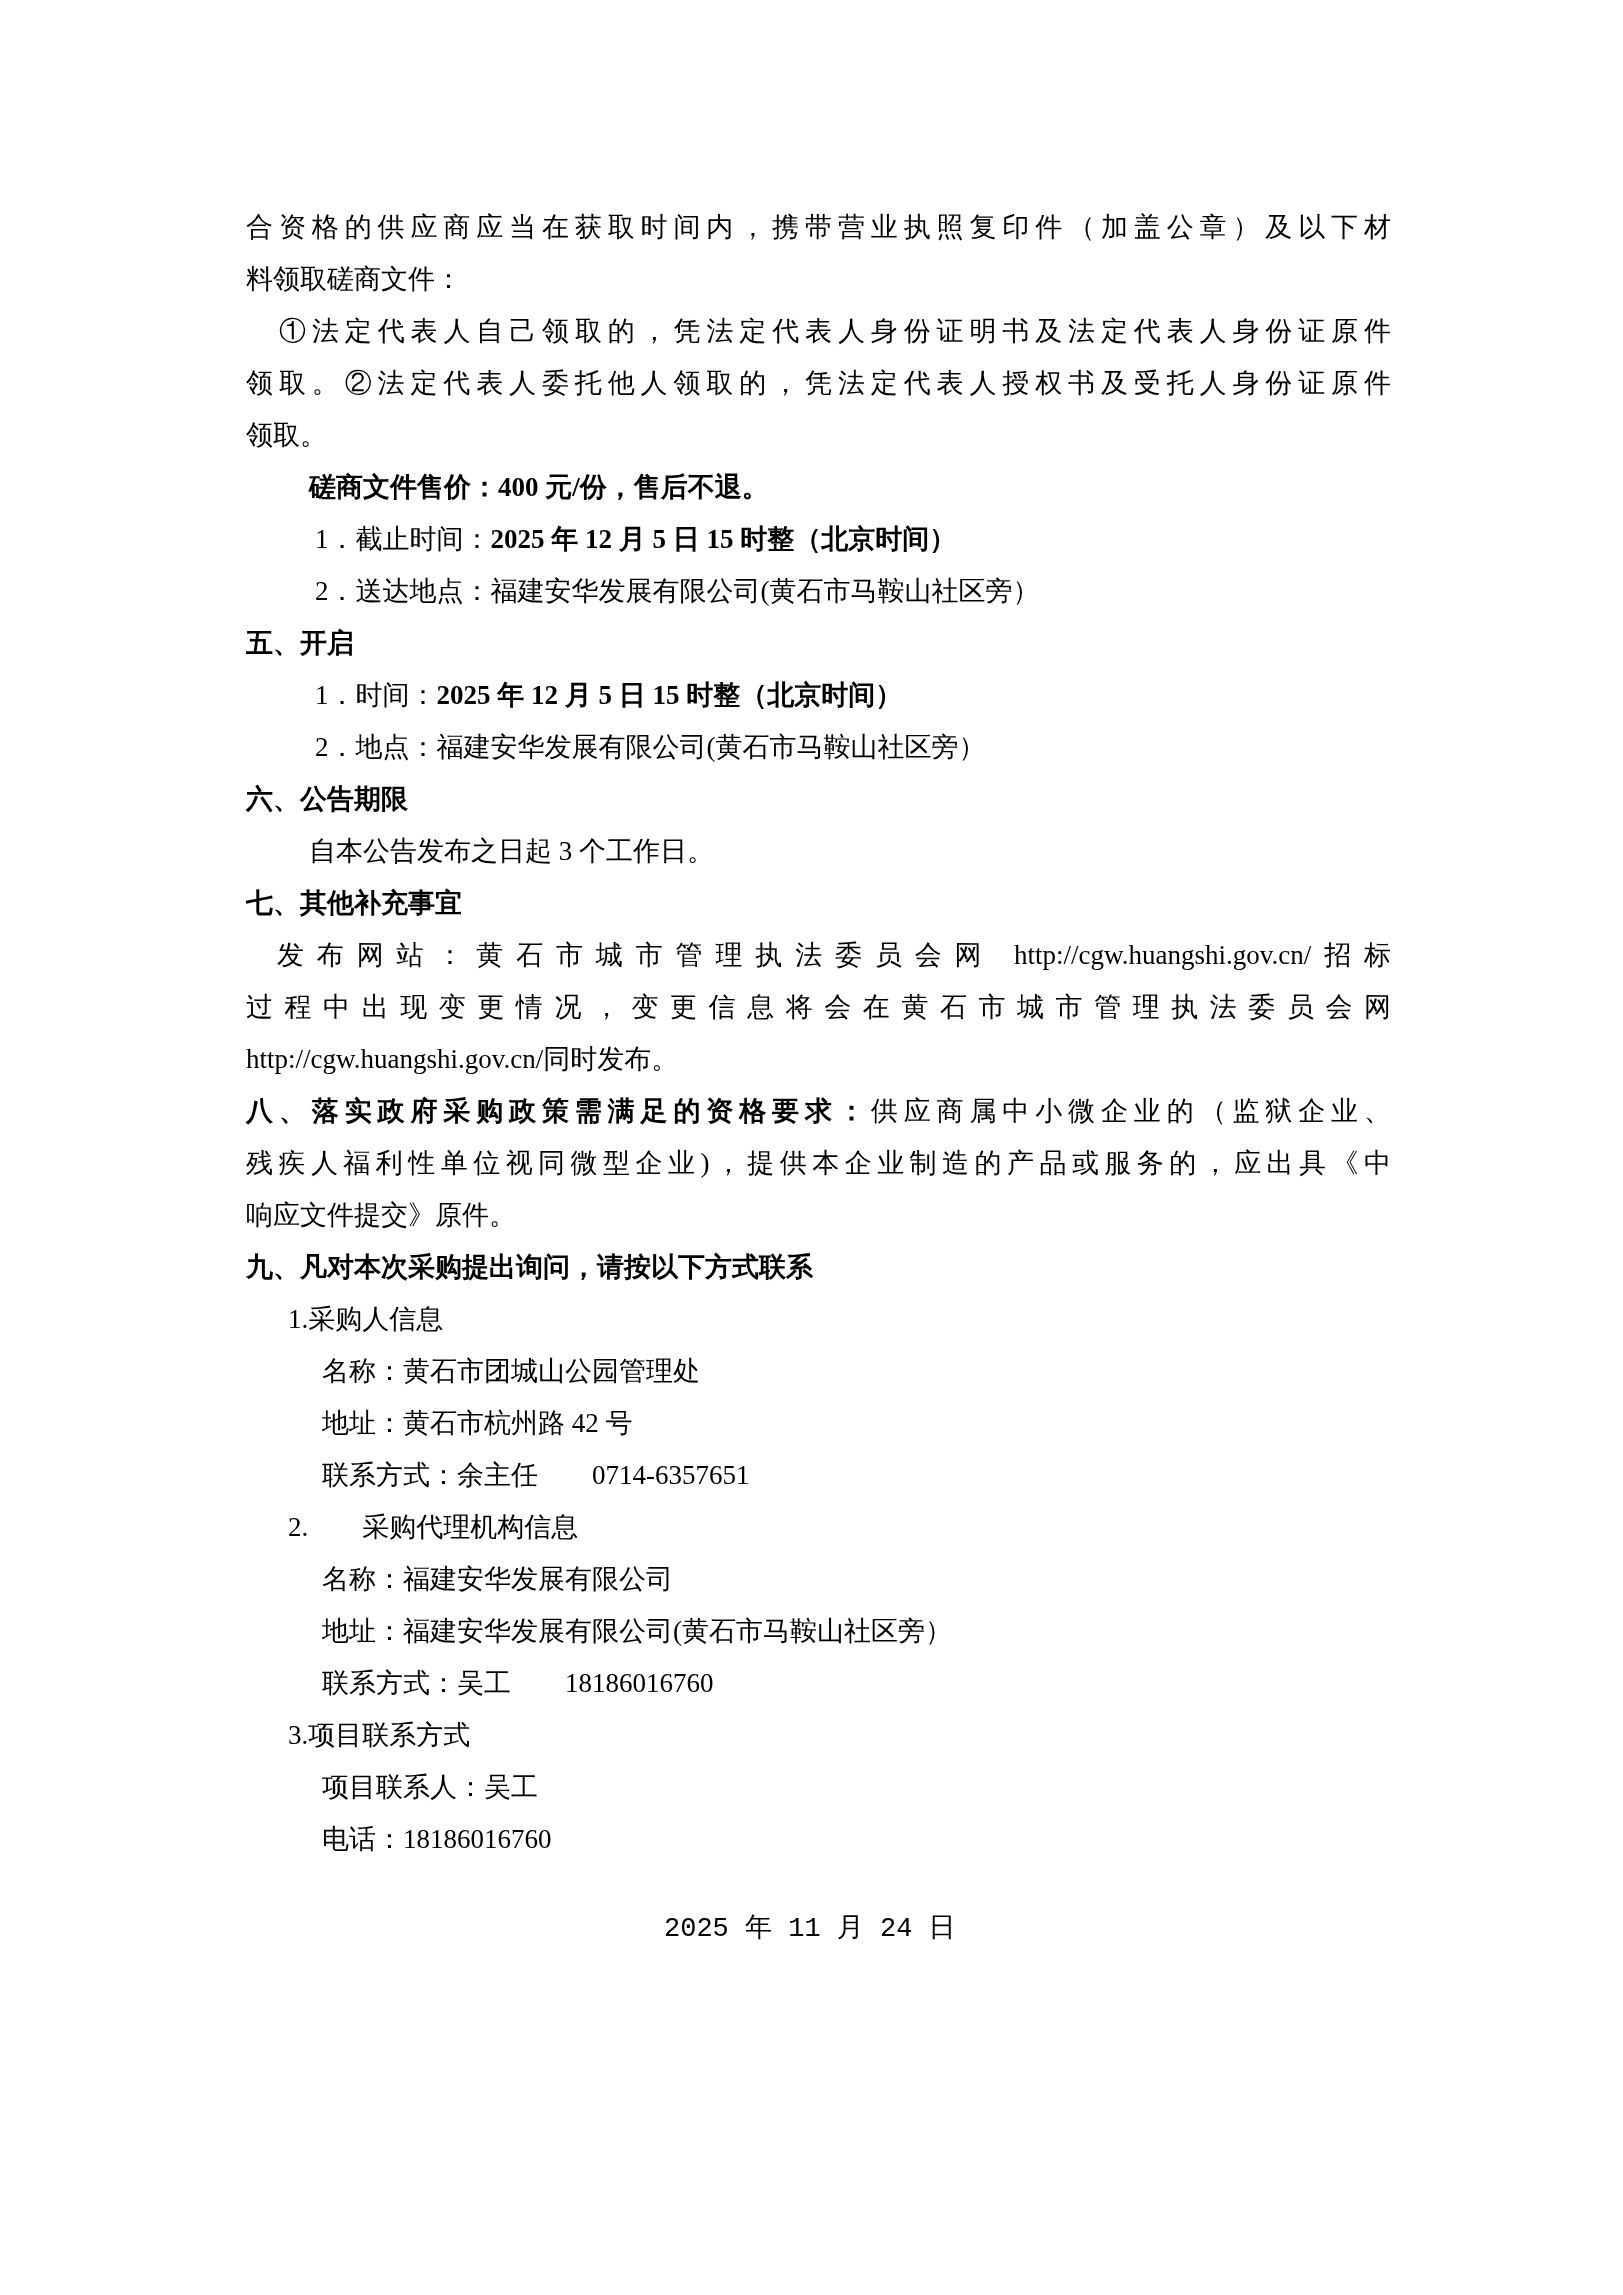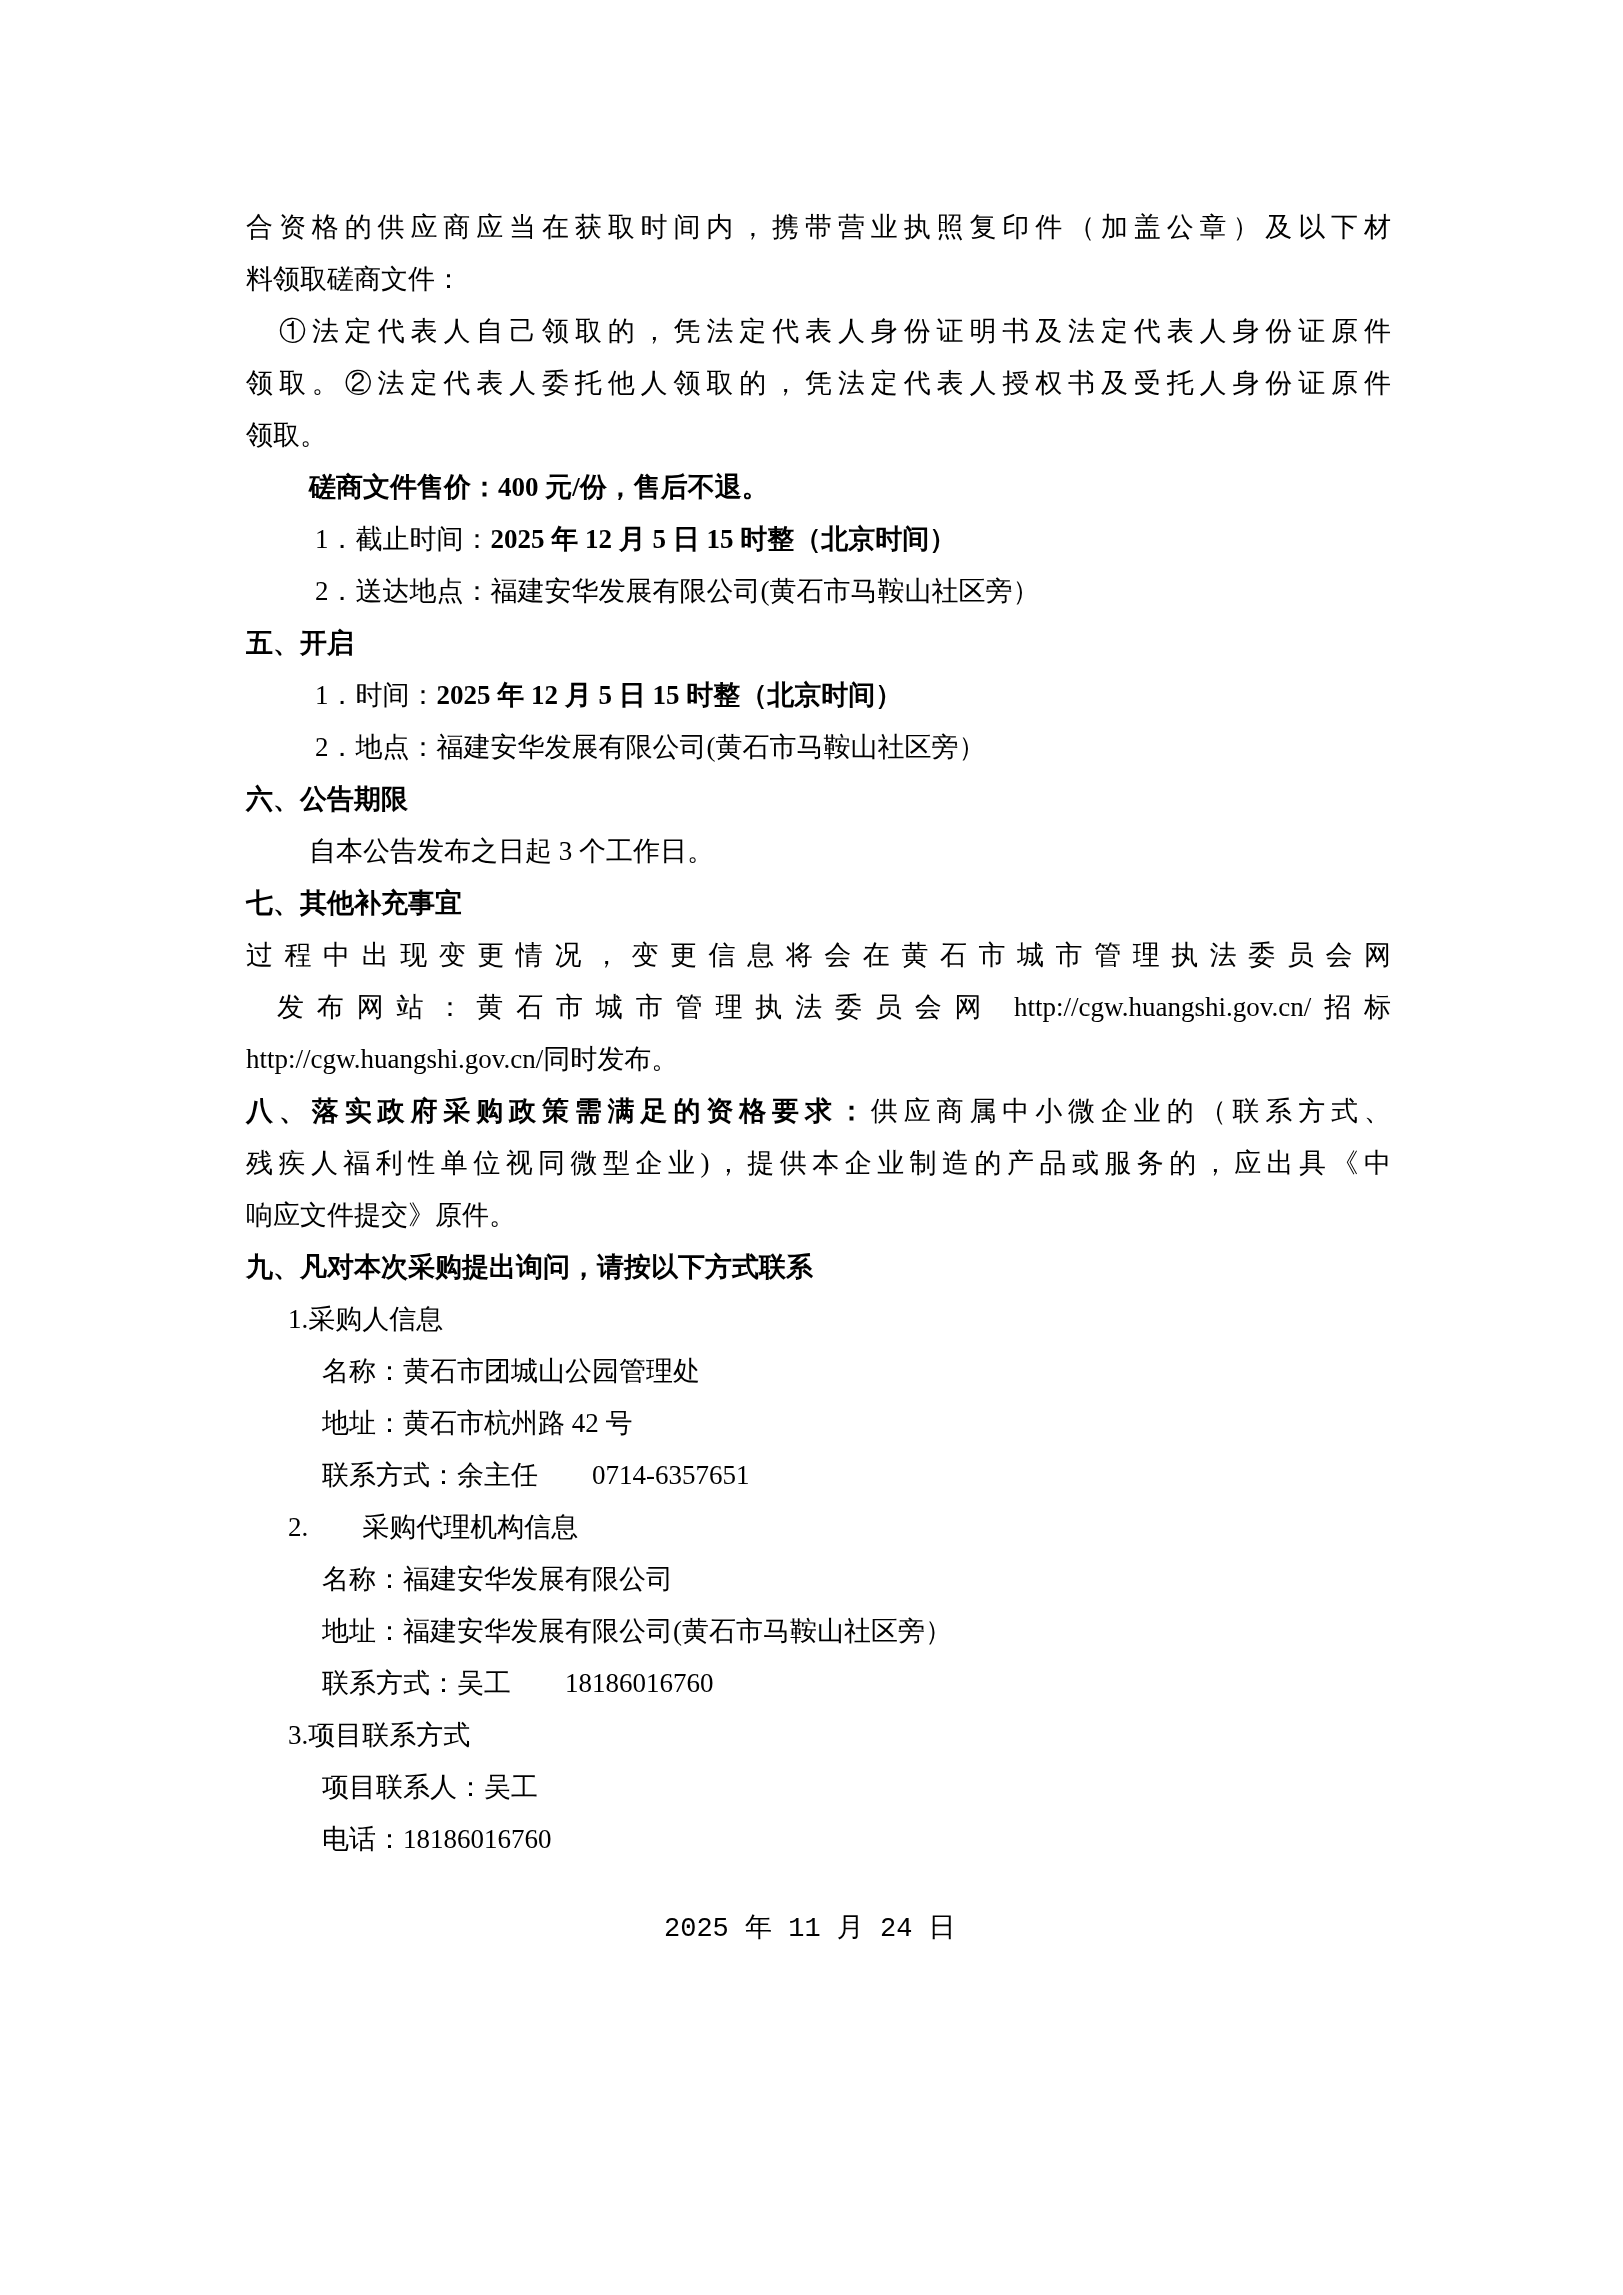--- a/index.html
+++ b/index.html
@@ -63,25 +63,25 @@
     <div class="l ind-num">2．送达地点：福建安华发展有限公司(黄石市马鞍山社区旁）</div>
 
     <div class="l b">五、开启</div>
     <div class="l ind-num"><span>1．时间：</span><span class="b">2025 年 12 月 5 日 15 时整（北京时间）</span></div>
     <div class="l ind-num">2．地点：福建安华发展有限公司(黄石市马鞍山社区旁）</div>
 
     <div class="l b">六、公告期限</div>
     <div class="l ind-2">自本公告发布之日起 3 个工作日。</div>
 
     <div class="l b">七、其他补充事宜</div>
+    <div class="l just ind-site">发布网站：黄石市城市管理执法委员会网 http://cgw.huangshi.gov.cn/招标</div>
     <div class="l just">过程中出现变更情况，变更信息将会在黄石市城市管理执法委员会网</div>
-    <div class="l just ind-site">发布网站：黄石市城市管理执法委员会网 http://cgw.huangshi.gov.cn/招标</div>
     <div class="l">http://cgw.huangshi.gov.cn/同时发布。</div>
 
-    <div class="l just"><span class="b">八、落实政府采购政策需满足的资格要求：</span><span>供应商属中小微企业的（联系方式、</span></div>
+    <div class="l just"><span class="b">八、落实政府采购政策需满足的资格要求：</span><span>供应商属中小微企业的（监狱企业、</span></div>
     <div class="l just">残疾人福利性单位视同微型企业)，提供本企业制造的产品或服务的，应出具《中</div>
     <div class="l">响应文件提交》原件。</div>
 
     <div class="l b">九、凡对本次采购提出询问，请按以下方式联系</div>
 
     <div class="l ind-c1">1.采购人信息</div>
     <div class="l ind-c2">名称：黄石市团城山公园管理处</div>
     <div class="l ind-c2">地址：黄石市杭州路 42 号</div>
     <div class="l ind-c2">联系方式：余主任　　0714-6357651</div>
 

